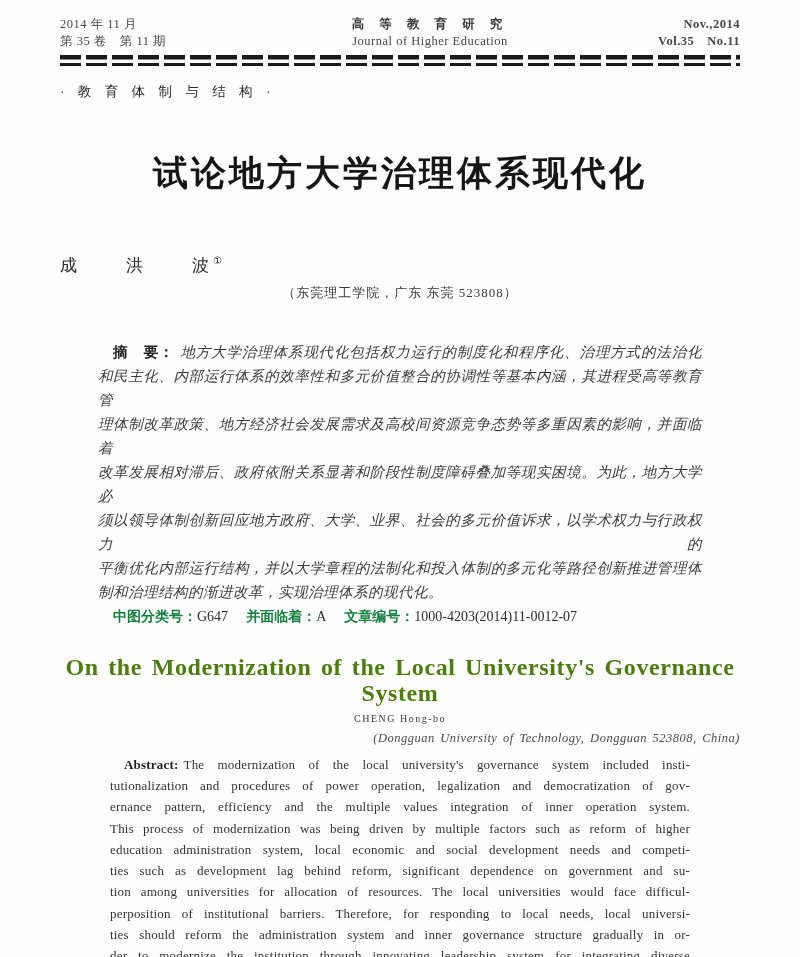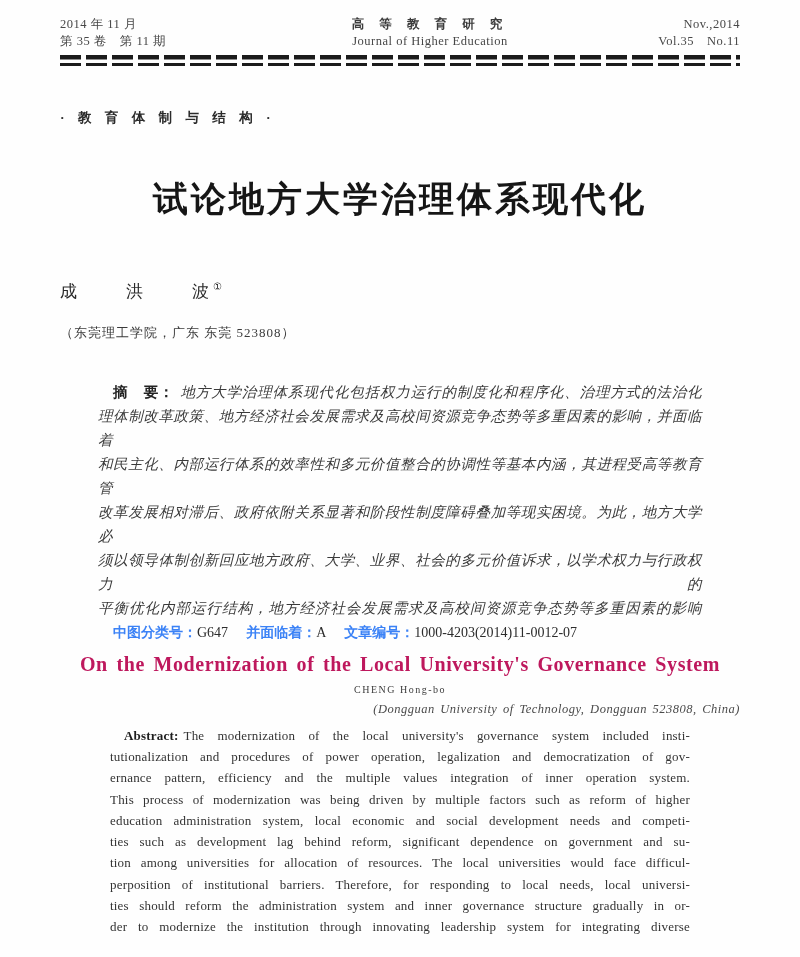--- a/index.html
+++ b/index.html
@@ -12,64 +12,64 @@
     color: #2f2f2f;
     font-family: "Liberation Serif", "DejaVu Serif", serif;
     padding: 16px 60px 0 60px;
     overflow: hidden;
   }
   
   .jheader { display: flex; justify-content: space-between; align-items: flex-end; color: #474747; }
   .jheader .col { line-height: 17px; font-size: 12.5px; letter-spacing: 0.5px; }
   .jheader .left  { text-align: left;  width: 220px; }
   .jheader .mid   { text-align: center; flex: 1; }
-  .jheader .right { text-align: right; width: 160px; }
+  .jheader .right { text-align: right; width: 160px; font-weight: bold; }
   .jtitle-cn { letter-spacing: 6px; font-weight: bold; color: #3c3c3c; }
   
   .rule {
     margin-top: 5px; height: 11px;
     background-image:
       repeating-linear-gradient(90deg, #1b1b1b 0 21px, transparent 21px 26px),
       repeating-linear-gradient(90deg, #1b1b1b 0 21px, transparent 21px 26px);
     background-position: 0 0, 0 8px;
     background-size: 100% 4.5px, 100% 3px;
     background-repeat: no-repeat, no-repeat;
   }
   
   .section-marker {
-    margin-top: 43px; font-size: 13.5px; font-weight: bold;
+    margin-top: 17px; font-size: 13.5px; font-weight: normal;
     letter-spacing: 5px; color: #2b2b2b;
   }
   
   .cn-title {
     margin-top: 50px; text-align: center;
     font-size: 35px; font-weight: bold; letter-spacing: 3px; color: #161616;
     line-height: 46px;
   }
   .cn-author { margin-top: 52px; font-size: 17px; letter-spacing: 16px; color: #2a2a2a; line-height: 24px; }
   .cn-author sup { font-size: 10px; letter-spacing: 0; margin-left: -12px; }
-  .cn-affil { margin-top: 20px; text-align: left; font-size: 13px; color: #3a3a3a; letter-spacing: 1px; line-height: 18px; }
+  .cn-affil { margin-top: 6px; text-align: center; font-size: 13px; color: #3a3a3a; letter-spacing: 1px; line-height: 18px; }
   
   .cn-abs { margin: 38px 38px 0 38px; font-size: 14.5px; color: #3a3a3a; }
   .cn-abs .cl {
     font-style: italic; letter-spacing: 0.5px; line-height: 24px;
     text-align: justify; text-align-last: justify;
   }
   .cn-abs .cl.first { text-indent: 15px; }
   .cn-abs .cl.last { text-align-last: left; }
   .cn-label { font-style: normal; font-weight: bold; color: #222; margin-right: 6px; }
   .cn-kw { margin-top: 1px; line-height: 25px; font-size: 14.5px; text-indent: 15px; }
   .cn-kw .kwtext { font-style: italic; letter-spacing: 1px; }
   .cn-clc { line-height: 25px; font-size: 14px; text-indent: 15px; color: #2c2c2c; }
-  .cn-clc b { color: #3b82f6; }
+  .cn-clc b { color: #15803d; }
   .cn-clc .pair { margin-right: 18px; }
   
   .en-title {
-    margin-top: 6px; text-align: center; font-size: 20px; font-weight: bold;
-    color: #be185d; letter-spacing: 0.6px; word-spacing: 3px; line-height: 26px;
+    margin-top: 25px; text-align: center; font-size: 24px; font-weight: bold;
+    color: #4d7c0f; letter-spacing: 0.6px; word-spacing: 3px; line-height: 26px;
   }
   .en-author { text-align: center; font-size: 10px; letter-spacing: 1.5px; color: #3c3c3c; line-height: 21px; margin-top: 2px; }
   .en-affil { text-align: right; font-size: 12.5px; font-style: italic; color: #4a4a4a; line-height: 18px; letter-spacing: 0.5px; word-spacing: 2px; }
   .en-abs { margin: 7px 50px 0 50px; font-size: 13px; color: #333; }
   .en-abs .el {
     line-height: 21.3px; letter-spacing: 0.2px; word-spacing: 1.5px;
     text-align: justify; text-align-last: justify;
   }
   .en-abs .el.first { text-indent: 14px; }
   .en-label { font-weight: bold; color: #1d1d1d; margin-right: 5px; }
@@ -99,25 +99,26 @@
   <div class="section-marker">· 教 育 体 制 与 结 构 ·</div>
 
   <div class="cn-title">试论地方大学治理体系现代化</div>
 
   <div class="cn-author"><span>成　洪　波</span><sup>①</sup></div>
 
   <div class="cn-affil">（东莞理工学院，广东 东莞 523808）</div>
 
   <div class="cn-abs">
     <div class="cl first"><b class="cn-label">摘　要：</b><span>地方大学治理体系现代化包括权力运行的制度化和程序化、治理方式的法治化</span></div>
+    <div class="cl">和民主化、内部运行体系的效率性和多元价值整合的协调性等基本内涵，其进程受高等教育管</div>
     <div class="cl">理体制改革政策、地方经济社会发展需求及高校间资源竞争态势等多重因素的影响，并面临着</div>
-    <div class="cl">和民主化、内部运行体系的效率性和多元价值整合的协调性等基本内涵，其进程受高等教育管</div>
     <div class="cl">改革发展相对滞后、政府依附关系显著和阶段性制度障碍叠加等现实困境。为此，地方大学必</div>
     <div class="cl">须以领导体制创新回应地方政府、大学、业界、社会的多元价值诉求，以学术权力与行政权力的</div>
-    <div class="cl">平衡优化内部运行结构，地方经济社会发展需求及高校间资源竞争态势等多重因素的影响</div>
+    <div class="cl">平衡优化内部运行结构，并以大学章程的法制化和投入体制的多元化等路径创新推进管理体</div>
+    <div class="cl last">制和治理结构的渐进改革，实现治理体系的现代化。</div>
 
 
     <div class="cn-clc"><span class="pair"><b>中图分类号：</b><span>G647</span></span><span class="pair"><b>并面临着：</b><span>A</span></span><span class="pair"><b>文章编号：</b><span>1000-4203(2014)11-0012-07</span></span></div>
   </div>
 
   <div class="en-title">On the Modernization of the Local University's Governance System</div>
   <div class="en-author">CHENG Hong-bo</div>
   <div class="en-affil">(Dongguan University of Technology, Dongguan 523808, China)</div>
 
   <div class="en-abs">

